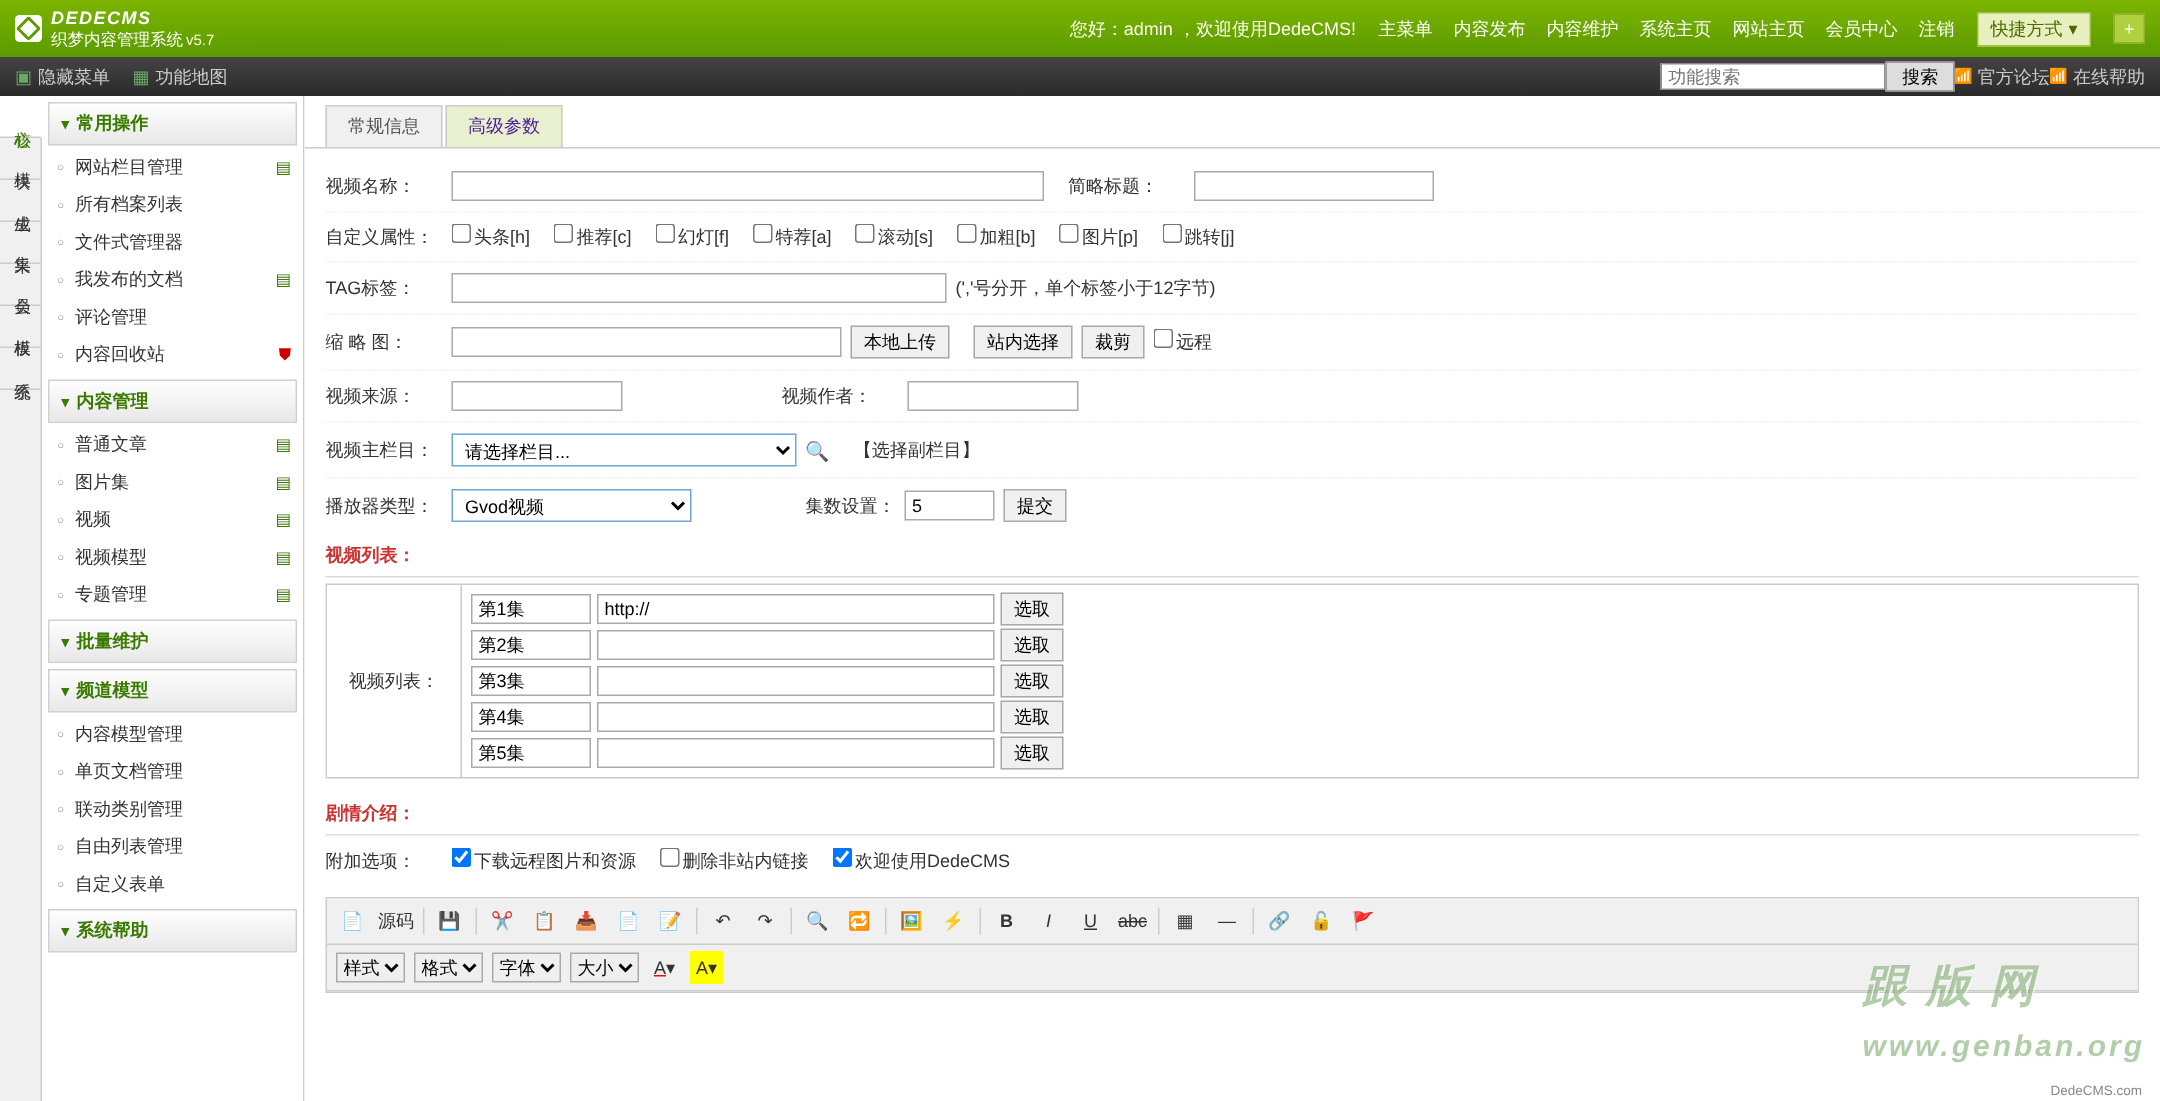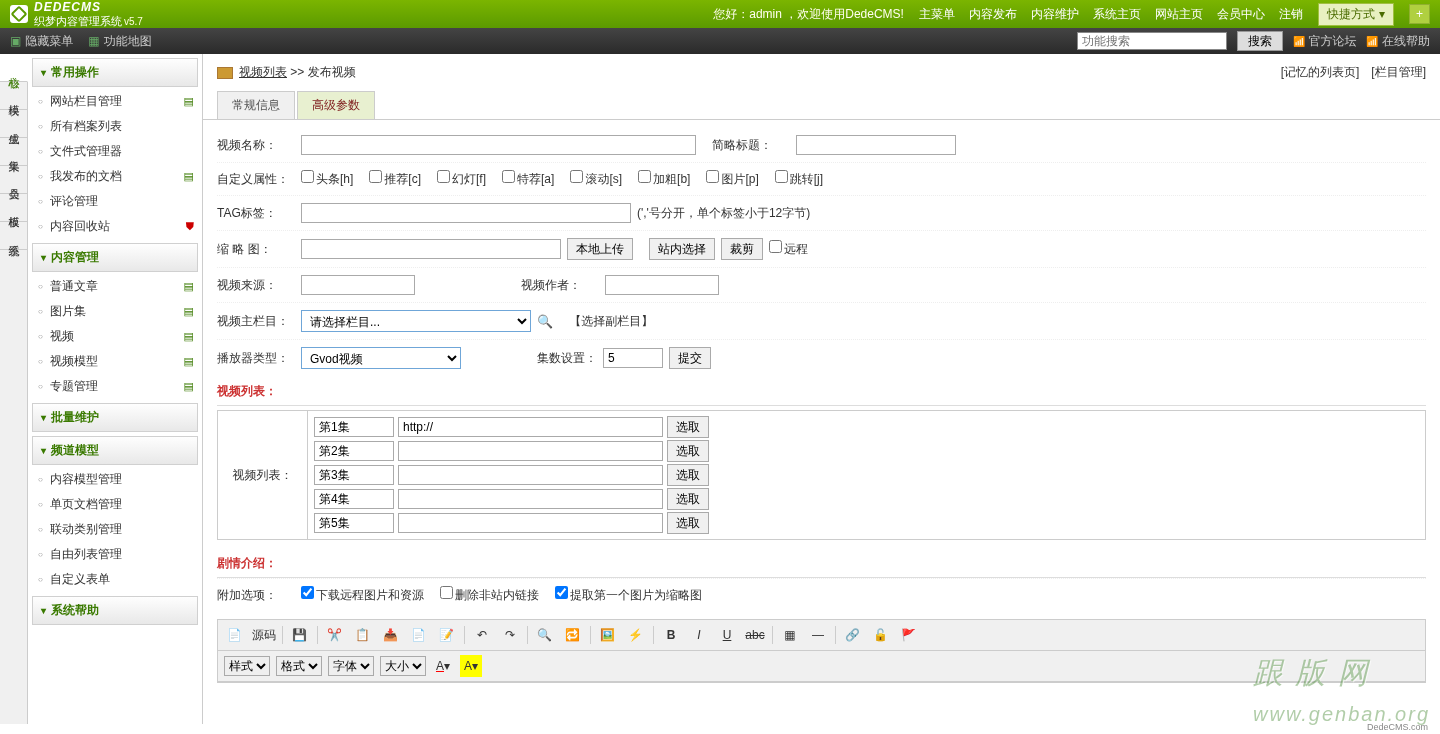--- a/index.html
+++ b/index.html
@@ -1,36 +1,36 @@
 <!DOCTYPE html>
 <html><head>
 <meta charset="utf-8">
 <style>
 * { margin: 0; padding: 0; box-sizing: border-box; }
 body { font-family: Arial, "Microsoft YaHei", sans-serif; font-size: 12px; color: #333; background: #fff; }
 
 
-.header { height: 28px; background: linear-gradient(#7bb500, #5b9a00); display: flex; align-items: center; padding: 0 10px; color: #fff; }
+.header { height: 38px; background: linear-gradient(#7bb500, #5b9a00); display: flex; align-items: center; padding: 0 10px; color: #fff; }
 .logo-area { display: flex; align-items: center; gap: 6px; }
 .logo-icon { width: 18px; height: 18px; background: #fff; border-radius: 3px; display: inline-block; position: relative; }
 .logo-icon::before { content: ""; position: absolute; inset: 3px; border: 2px solid #5b9a00; border-radius: 2px; transform: rotate(45deg); }
 .logo-text { font-weight: bold; font-style: italic; letter-spacing: 1px; }
 .logo-sub { font-size: 11px; }
 .logo-ver { font-size: 10px; color: #ffd; margin-left: 2px; }
 .header-right { margin-left: auto; display: flex; align-items: center; gap: 15px; }
 .welcome { color: #ffe; }
 .hnav { display: flex; gap: 14px; }
 .hnav a { color: #fff; text-decoration: none; cursor: pointer; }
 .quick { background: #e8f0c0; color: #4a6b00; padding: 2px 8px; border: 1px solid #a0c040; display: flex; align-items: center; gap: 4px; cursor: pointer; }
 .plus { background: #b0d040; color: #fff; padding: 2px 6px; border: 1px solid #90b030; cursor: pointer; }
 
 
 .subheader { height: 26px; background: linear-gradient(#444, #2a2a2a); display: flex; align-items: center; padding: 0 10px; color: #ccc; gap: 15px; }
 .sublink { color: #ccc; cursor: pointer; display: flex; align-items: center; gap: 4px; }
-.sub-right { margin-left: auto; display: flex; align-items: center; gap: 10px; }
+.sub-right { margin-left: auto; display: flex; align-items: center; }
 .search-in { width: 150px; height: 18px; padding: 1px 4px; font-size: 12px; border: 1px solid #888; }
 .search-btn { height: 20px; padding: 0 10px; background: #ddd; border: 1px solid #999; cursor: pointer; font-size: 12px; }
 .help-link { color: #ccc; cursor: pointer; display: flex; align-items: center; gap: 3px; }
 .signal { color: #d80; font-size: 10px; }
 
 
 .wrap { display: flex; height: calc(100vh - 64px); }
 .sidetabs { width: 28px; background: #f0f0f0; border-right: 1px solid #ccc; display: flex; flex-direction: column; }
 .sidetab { height: 28px; writing-mode: vertical-rl; text-orientation: upright; display: flex; align-items: center; justify-content: center; border-bottom: 1px solid #ccc; font-size: 11px; cursor: pointer; padding: 6px 0; }
 .sidetab.active { background: #fff; color: #3a7a00; border-right: 1px solid #fff; margin-right: -1px; }
@@ -46,21 +46,21 @@
 
 .main { flex: 1; background: #fff; overflow-y: auto; position: relative; }
 .breadcrumb { padding: 10px 14px 4px; display: flex; align-items: center; gap: 6px; }
 .bc-icon { width: 16px; height: 12px; background: #c93; border: 1px solid #a73; }
 .bc-text { color: #333; }
 .bc-right { margin-left: auto; display: flex; gap: 12px; }
 .bc-right a { color: #333; cursor: pointer; }
 .tabs { display: flex; gap: 0; padding: 6px 14px 0; border-bottom: 1px solid #ccc; }
 .tab { padding: 5px 14px; border: 1px solid #ccc; border-bottom: none; background: #f5f5f5; cursor: pointer; margin-right: 2px; }
 .tab.inactive { background: #f0f0f0; color: #555; }
-.tab.active { background: #e8f0d0; color: #7f1d1d; }
+.tab.active { background: #e8f0d0; color: #4c1d95; }
 
 .form { padding: 8px 14px; }
 .frow { display: flex; align-items: center; padding: 7px 0; gap: 6px; border-top: 1px dotted #eee; }
 .frow:first-child { border-top: none; }
 .flabel { width: 78px; text-align: left; }
 .ftxt { border: 1px solid #aaa; height: 20px; padding: 0 4px; font-size: 12px; }
 .ftxt.w400 { width: 395px; }
 .ftxt.w160 { width: 160px; }
 .ftxt.w260 { width: 260px; }
 .ftxt.w114 { width: 114px; }
@@ -81,21 +81,21 @@
 .vrow .ftxt.url { width: 265px; }
 
 .mag { color: #3a7a00; cursor: pointer; font-size: 13px; }
 
 
 .editor { border: 1px solid #ccc; margin-top: 8px; }
 .etb { background: #f0f0f0; border-bottom: 1px solid #ccc; padding: 4px 6px; display: flex; align-items: center; gap: 6px; flex-wrap: wrap; }
 .etb .ebtn { width: 22px; height: 22px; display: inline-flex; align-items: center; justify-content: center; cursor: pointer; border: 1px solid transparent; }
 .esel { height: 20px; font-size: 12px; border: 1px solid #aaa; }
 .sep { width: 1px; height: 18px; background: #ccc; }
-.watermark { position: fixed; right: 10px; bottom: 6px; font-size: 30px; font-style: italic; font-weight: normal; color: rgba(60,130,40,0.4); text-shadow: 1px 1px 0 rgba(255,255,255,0.6); pointer-events: none; letter-spacing: 2px; }
+.watermark { position: fixed; right: 10px; bottom: 22px; font-size: 30px; font-style: italic; font-weight: bold; color: rgba(60,130,40,0.4); text-shadow: 1px 1px 0 rgba(255,255,255,0.6); pointer-events: none; letter-spacing: 2px; }
 .watermark-sub { position: fixed; right: 12px; bottom: 2px; font-size: 9px; color: #888; pointer-events: none; }
 </style>
 </head>
 <body>
 
 <div class="header">
   <div class="logo-area">
     <span class="logo-icon"></span>
     <div>
       <div class="logo-text">DEDECMS</div>
@@ -226,28 +226,20 @@
       <div class="mitem">
           <span>自定义表单</span>
         </div>
     </div>
     <div class="mgroup">
         <div class="mhead">系统帮助</div>
       </div>
   </div>
 
   <div class="main">
-    <div class="breadcrumb">
-      <span class="bc-icon"></span>
-      <span class="bc-text"><u>视频列表</u> <span>&gt;&gt;</span> <span>发布视频</span></span>
-      <div class="bc-right">
-        <a>[记忆的列表页]</a>
-        <a>[栏目管理]</a>
-      </div>
-    </div>
     <div class="tabs">
       <div class="tab inactive">常规信息</div>
       <div class="tab active">高级参数</div>
     </div>
 
     <div class="form">
       <div class="frow">
         <span class="flabel">视频名称：</span>
         <input class="ftxt w400" style="">
         <span style="margin-left:10px" class="flabel">简略标题：</span>
@@ -327,21 +319,21 @@
             <button class="fbtn">选取</button>
           </div>
         </div>
       </div>
 
       <div class="sheading" style="margin-top:8px">剧情介绍：</div>
       <div class="frow">
         <span class="flabel">附加选项：</span>
         <label class="chkl"><input type="checkbox" checked="" class="chk" style=""><span>下载远程图片和资源</span></label>
         <label class="chkl"><input type="checkbox" class="chk" style=""><span>删除非站内链接</span></label>
-        <label class="chkl"><input type="checkbox" checked="" class="chk" style=""><span>提取第一个图片为缩略图</span></label>
+        <label class="chkl"><input type="checkbox" checked="" class="chk" style=""><span>欢迎使用DedeCMS</span></label>
       </div>
 
       <div class="editor">
         <div class="etb">
           <span class="ebtn">📄</span>
           <span>源码</span>
           <span class="sep"></span>
           <span class="ebtn">💾</span>
           <span class="sep"></span>
           <span class="ebtn">✂️</span>

